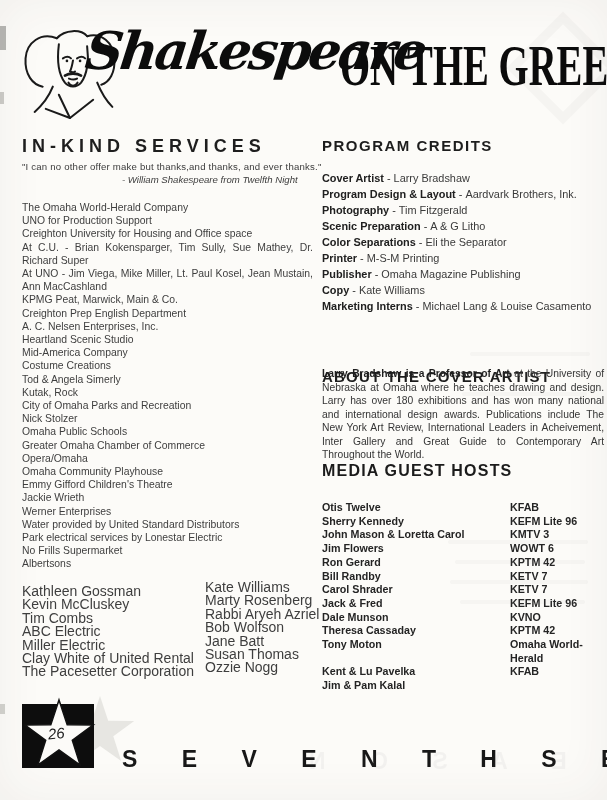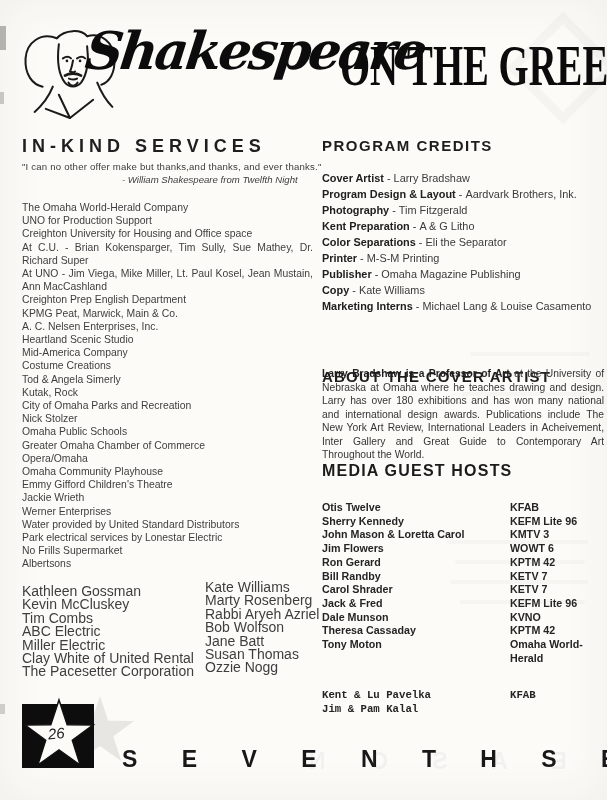--- a/index.html
+++ b/index.html
@@ -68,21 +68,21 @@
   }
   .about-text .lead { font-weight:700; color:#1f1f1f; }
   .about-text .pubs { }
 
   
   .media-title {
     position:absolute; left:322px; top:462px;
     font-size:16px; font-weight:700; letter-spacing:1.2px; color:#1b1b1b; white-space:nowrap;
   }
   .hosts { position:absolute; left:322px; top:501px; width:282px; font-size:10.7px; line-height:13.7px; }
-  .hosts-late { margin-top:24px;font-family:Liberation Mono, monospace; }
+  .hosts-late { margin-top:0; }
   .host-row { display:flex; }
   .host-name { width:180px; font-weight:600; color:#242424; }
   .host-station { width:90px; font-weight:600; color:#242424;padding-left:8px; }
 
   
   .badge { position:absolute; left:18px; top:696px; }
   .season {
     position:absolute; left:122px; top:746px;
     font-size:23px; font-weight:600; letter-spacing:19px; color:#181818; white-space:nowrap;
   }
@@ -140,23 +140,23 @@
       <div class="inkind-item">The Omaha World-Herald Company</div>
 
       <div class="inkind-item">UNO for Production Support</div>
 
       <div class="inkind-item">Creighton University for Housing and Office space</div>
 
       <div class="inkind-item">At C.U. - Brian Kokensparger, Tim Sully, Sue Mathey, Dr. Richard Super</div>
 
       <div class="inkind-item">At UNO - Jim Viega, Mike Miller, Lt. Paul Kosel, Jean Mustain, Ann MacCashland</div>
 
+      <div class="inkind-item">KPMG Peat, Marwick, Main &amp; Co.</div>
+
       <div class="inkind-item">Creighton Prep English Department</div>
-
-      <div class="inkind-item">KPMG Peat, Marwick, Main &amp; Co.</div>
 
       <div class="inkind-item">A. C. Nelsen Enterprises, Inc.</div>
 
       <div class="inkind-item">Heartland Scenic Studio</div>
 
       <div class="inkind-item">Mid-America Company</div>
 
       <div class="inkind-item">Costume Creations</div>
 
       <div class="inkind-item">Tod &amp; Angela Simerly</div>
@@ -233,21 +233,21 @@
 
       <div class="credit-row">
         <span class="credit-label">Program Design &amp; Layout</span><span class="credit-sep">-</span><span class="credit-value">Aardvark Brothers, Ink.</span>
       </div>
 
       <div class="credit-row">
         <span class="credit-label">Photography</span><span class="credit-sep">-</span><span class="credit-value">Tim Fitzgerald</span>
       </div>
 
       <div class="credit-row">
-        <span class="credit-label">Kent Preparation</span><span class="credit-sep">-</span><span class="credit-value">A &amp; G Litho</span>
+        <span class="credit-label">Scenic Preparation</span><span class="credit-sep">-</span><span class="credit-value">A &amp; G Litho</span>
       </div>
 
       <div class="credit-row">
         <span class="credit-label">Color Separations</span><span class="credit-sep">-</span><span class="credit-value">Eli the Separator</span>
       </div>
 
       <div class="credit-row">
         <span class="credit-label">Printer</span><span class="credit-sep">-</span><span class="credit-value">M-S-M Printing</span>
       </div>
 

